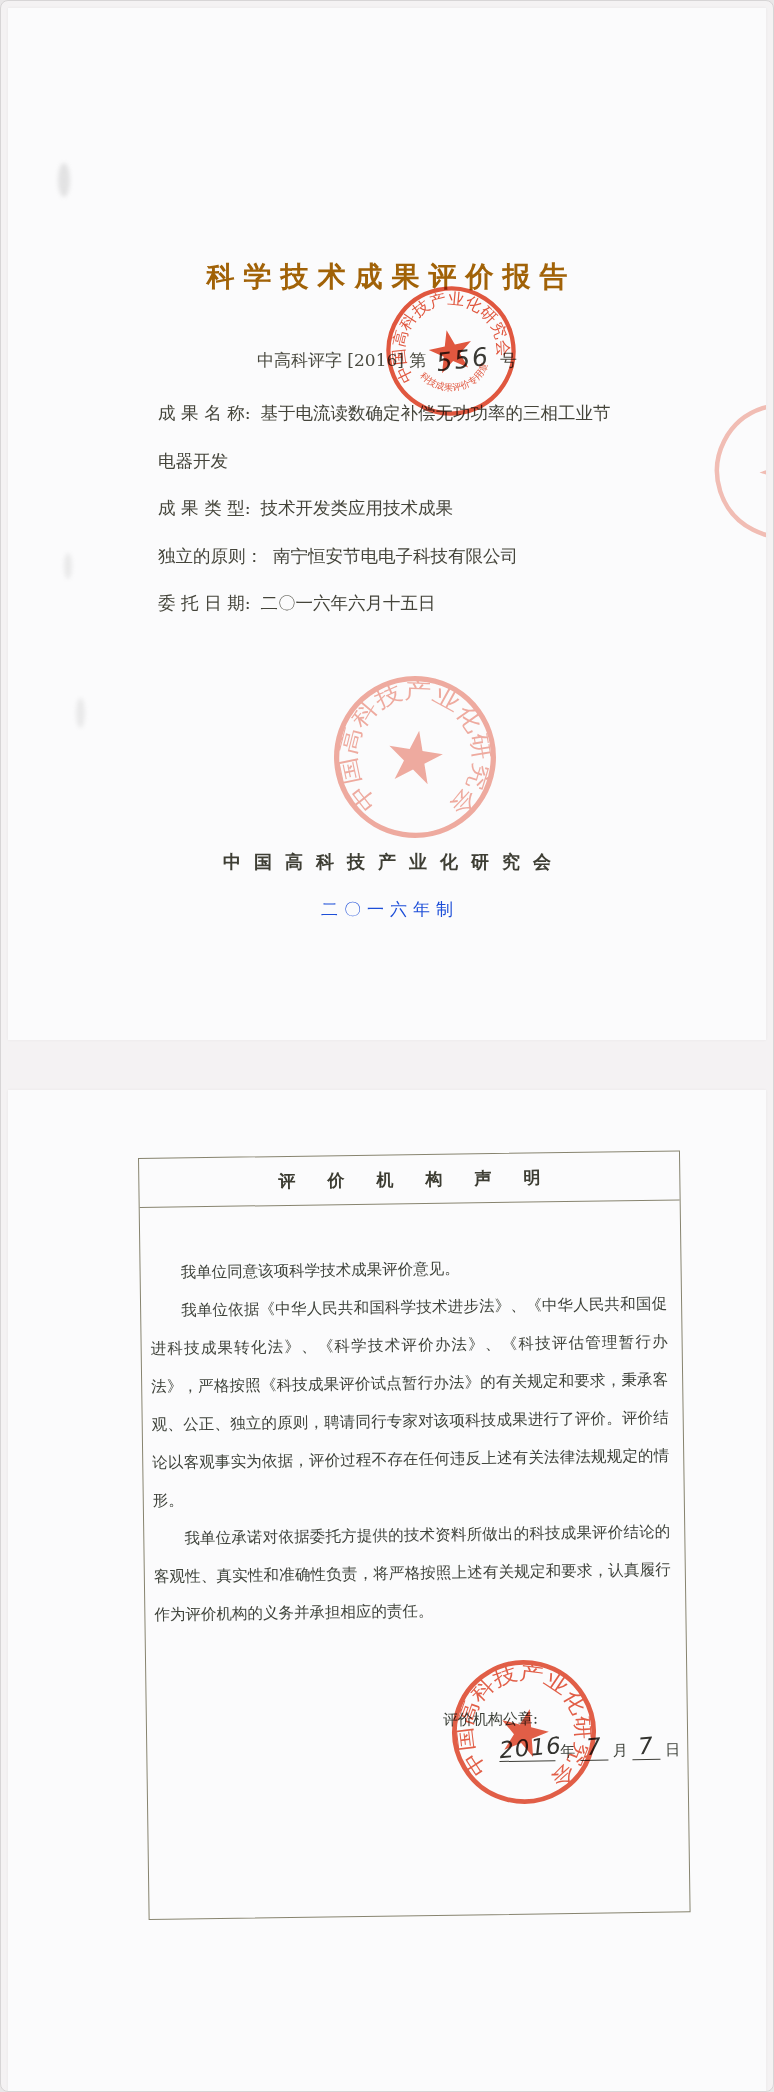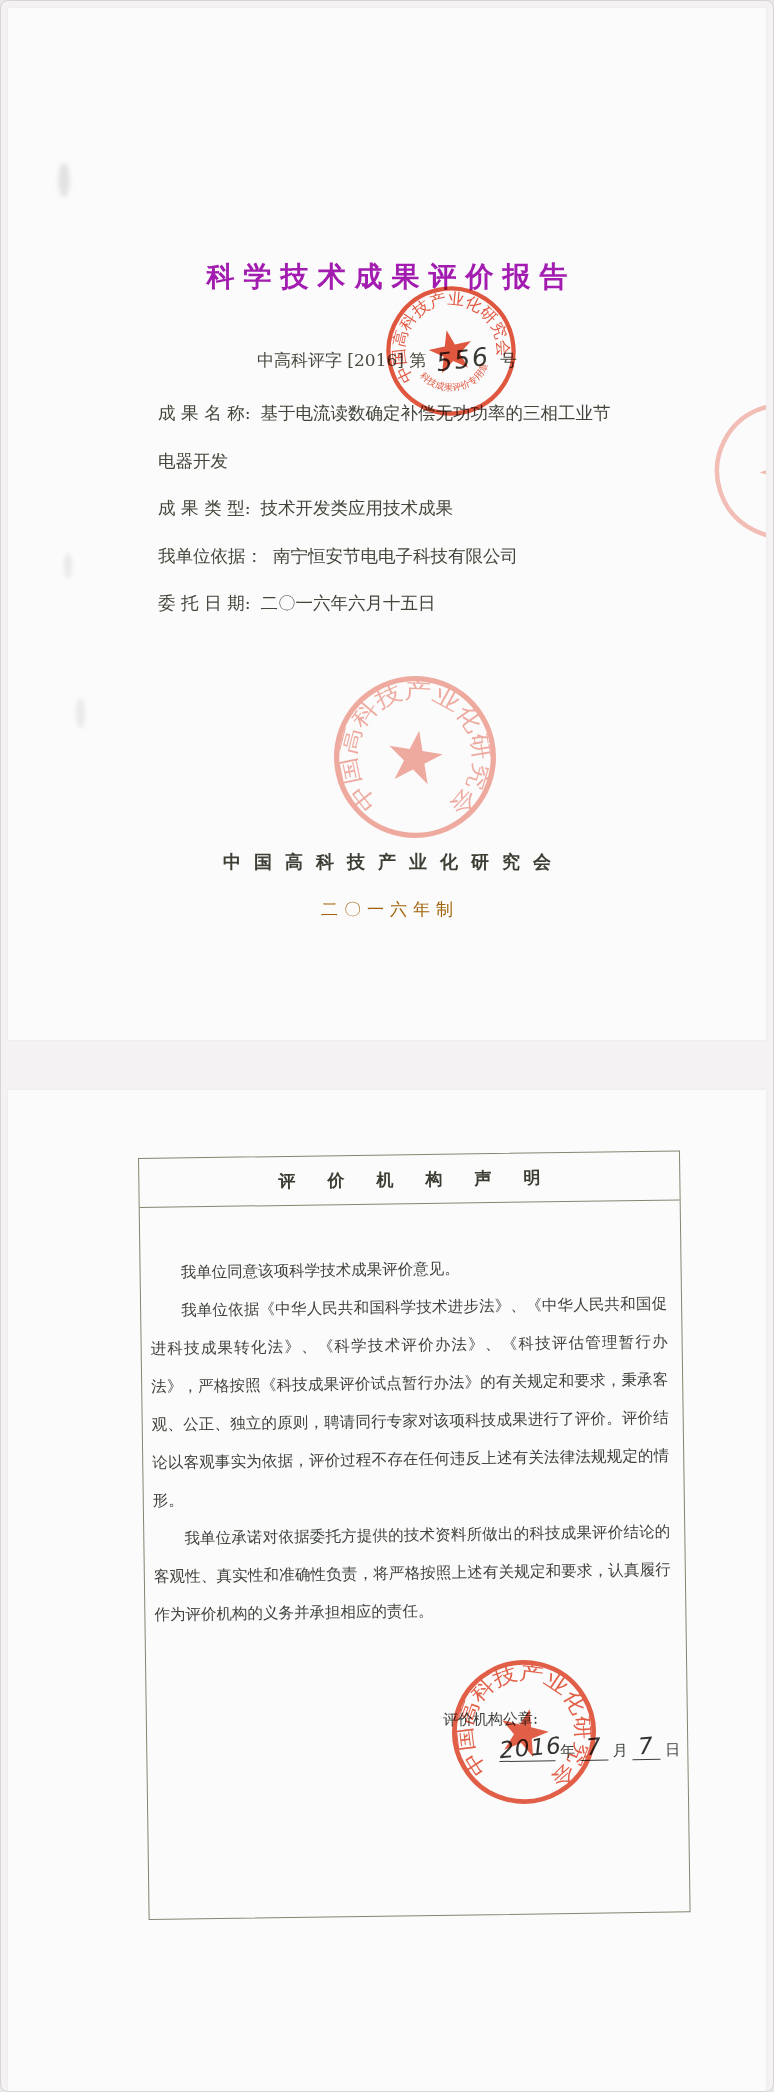--- a/index.html
+++ b/index.html
@@ -8,32 +8,32 @@
     background:#f4f2f3;border:1px solid #d7d5d6;border-radius:8px;overflow:hidden;
     font-family:"DejaVu Serif","Liberation Serif",serif;color:#3f3f37;
   }
   .page{position:absolute;left:7px;width:758px;background:#fbfbfc;box-shadow:0 0 3px rgba(0,0,0,.05);overflow:hidden;}
   .page1{top:7px;height:1032px;}
   .page2{top:1089px;height:1036px;}
 
   
   .p1-title{position:absolute;top:250px;left:0;width:100%;text-align:center;
     font-family:Liberation Mono, monospace;font-weight:bold;
-    font-size:28px;letter-spacing:9px;text-indent:9px;color:#a21caf;}
+    font-size:28px;letter-spacing:9px;text-indent:9px;color:#a16207;}
   .p1-docno{position:absolute;top:341px;left:0;width:100%;text-align:center;font-size:17px;color:#4a4a40;}
   .p1-docno .no{display:inline-block;margin:0 10px;font-size:25px;line-height:17px;
     font-family:"DejaVu Sans","Liberation Sans",sans-serif;font-style:italic;
     transform:rotate(-7deg) translateY(2px);color:#3a3a35;letter-spacing:2px;}
   .p1-fields{position:absolute;top:382px;left:150px;width:468px;font-size:17.5px;line-height:47.6px;color:#44443a;}
   .p1-fields .lbl{color:#45453b;margin-top:28px;}
   .p1-fields .val{margin-left:10px;}
   .p1-org{position:absolute;top:842px;left:0;width:100%;text-align:center;font-size:18px;font-weight:bold;
     letter-spacing:13px;text-indent:13px;color:#3e3e34;}
   .p1-year{position:absolute;top:890px;left:0;width:100%;text-align:center;font-size:17px;
-    letter-spacing:6px;text-indent:6px;color:#a16207;}
+    letter-spacing:6px;text-indent:6px;color:#1d4ed8;}
 
   
   .stmt-box{position:absolute;left:130px;top:68px;width:540px;height:760px;
     border:1px solid #87846f;transform:rotate(-0.8deg);transform-origin:left top;background:transparent;}
   .stmt-head{height:48px;line-height:48px;border-bottom:1px solid #87846f;text-align:center;
     font-family:"DejaVu Sans","Liberation Sans",sans-serif;font-weight:bold;font-size:17px;
     letter-spacing:32px;text-indent:32px;color:#3c3c32;}
   .stmt-body{margin:46px 14px 0 9px;font-size:15.5px;line-height:38px;text-align:justify;color:#3e423a;}
   .stmt-body p{margin:0;text-indent:2em;}
   .stmt-sign{position:absolute;left:296px;top:556px;font-size:15px;color:#3c4038;}
@@ -74,21 +74,21 @@
     </div>
 
     <div class="p1-fields">
       <div>
         <span class="lbl">成 果 名 称:</span><span class="val">基于电流读数确定补偿无功功率的三相工业节电器开发</span>
       </div>
       <div>
         <span class="lbl">成 果 类 型:</span><span class="val">技术开发类应用技术成果</span>
       </div>
       <div>
-        <span class="lbl">我单位依据：</span><span class="val">南宁恒安节电电子科技有限公司</span>
+        <span class="lbl">独立的原则：</span><span class="val">南宁恒安节电电子科技有限公司</span>
       </div>
       <div>
         <span class="lbl">委 托 日 期:</span><span class="val">二〇一六年六月十五日</span>
       </div>
     </div>
 
     <div class="p1-org">中国高科技产业化研究会</div>
     <div class="p1-year">二〇一六年制</div>
 
     <div class="seal seal1">

